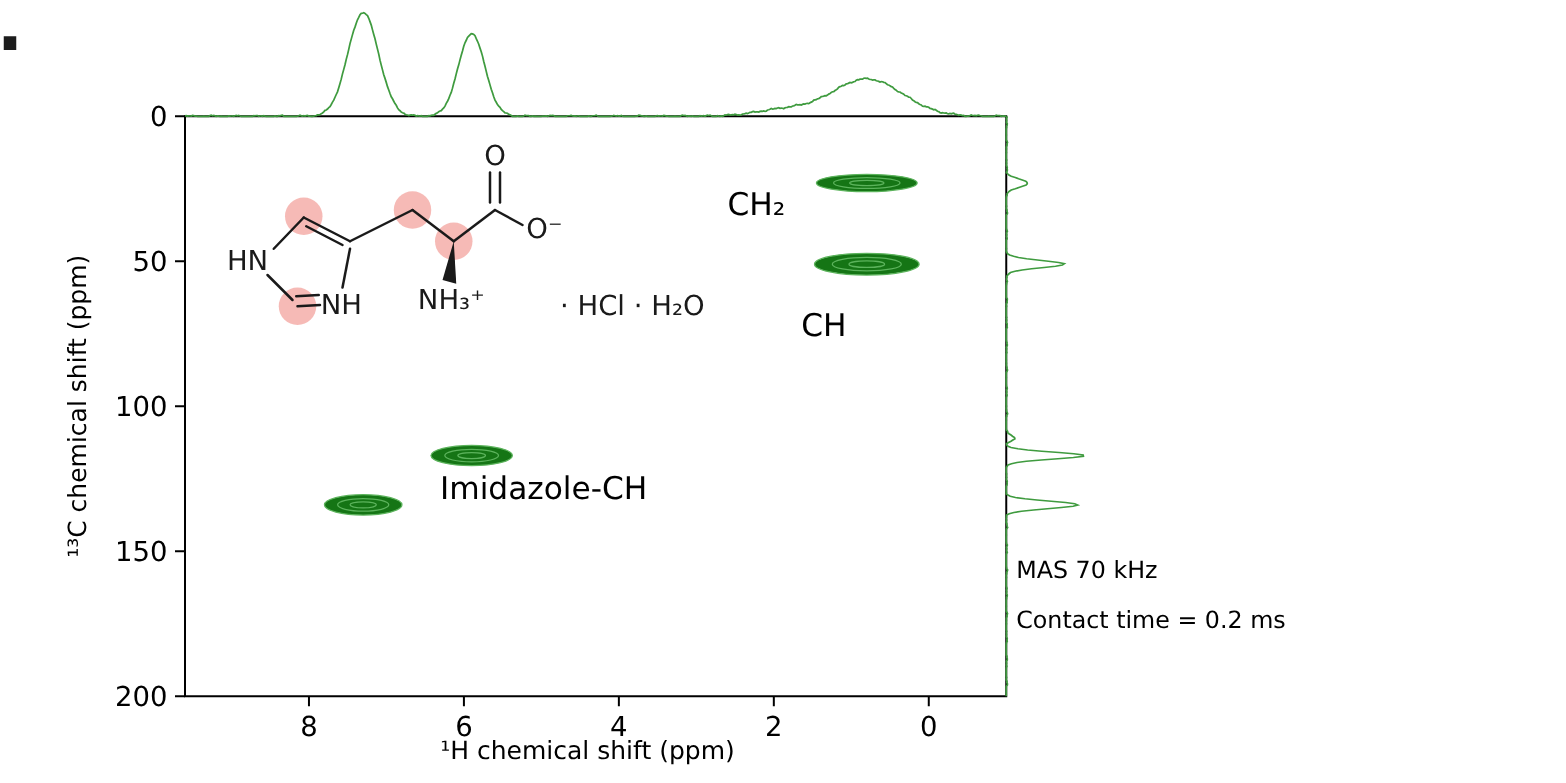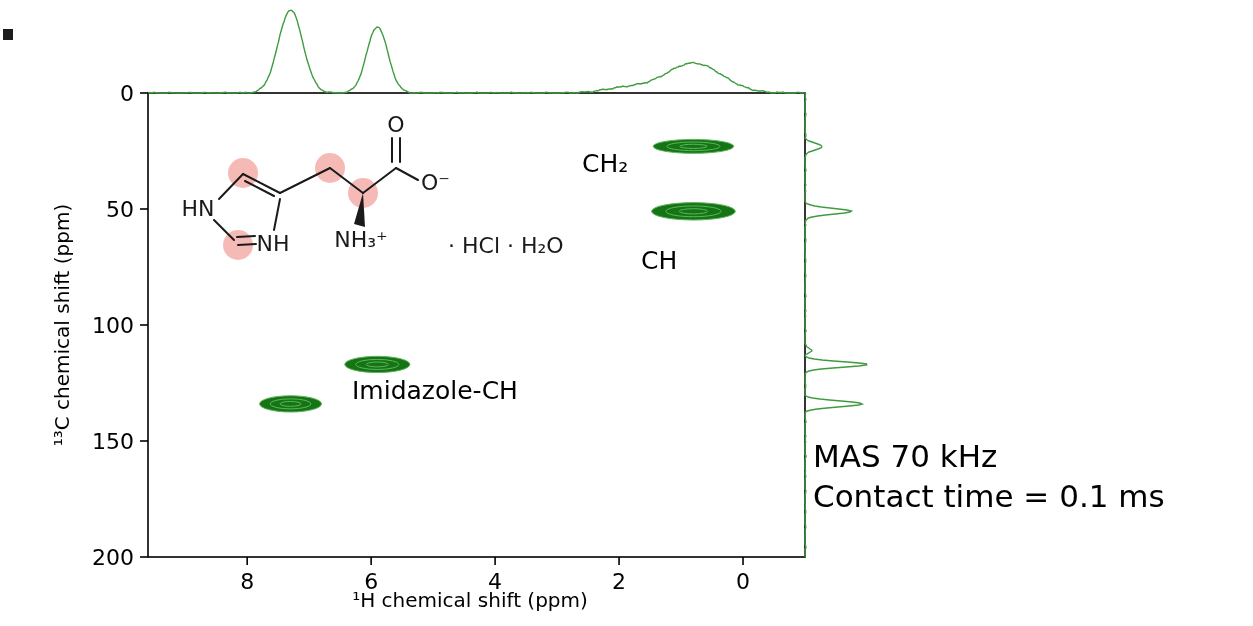--- a/index.html
+++ b/index.html
@@ -13,21 +13,21 @@
   .molecule line{stroke:#1a1a1a;stroke-width:2;stroke-linecap:round;}
   .molecule text{font-size:22px;fill:#1a1a1a;}
   .axis-label{position:absolute;font-size:20px;color:#000;white-space:nowrap;}
   .ylabel{left:62px;top:325px;transform:translate(-50%,-50%) rotate(-90deg);}
   .xlabel{left:470px;top:600px;transform:translate(-50%,-50%);}
   .pk{position:absolute;font-size:25px;color:#000;white-space:nowrap;margin-top:18px;}
   .pk-ch2{left:582px;top:131px;}
   .pk-ch{left:641px;top:228px;}
   .pk-imid{left:352px;top:358px;}
   .salts{position:absolute;left:424px;top:233px;font-size:22px;color:#1a1a1a;white-space:nowrap;margin-left:24px;}
-  .annot{position:absolute;left:813px;top:436px;font-size:31px;line-height:40px;color:#000;white-space:nowrap;}
+  .annot{position:absolute;left:813px;top:436px;font-size:19px;line-height:40px;color:#000;white-space:nowrap;}
   .artifact{position:absolute;left:3px;top:29px;width:10px;height:11px;background:#1c1c1c;}
 </style>
 </head>
 <body>
 
 <div class="artifact"></div>
 
 <svg id="spectrum-svg" width="1253" height="626">
     <g>
       <ellipse cx="693.4339622641509" cy="146.36" rx="40.2877358490566" ry="6.959999999999999" fill="#157515" stroke="#5cb35c" stroke-width="1"></ellipse>
@@ -78,21 +78,21 @@
 <div class="axis-label xlabel">¹H chemical shift (ppm)</div>
 
 <div class="pk pk-ch2">CH₂</div>
 <div class="pk pk-ch">CH</div>
 <div class="pk pk-imid">Imidazole-CH</div>
 
 <div class="salts">· HCl · H₂O</div>
 
 <div class="annot">
   <div>MAS 70 kHz</div>
-  <div>Contact time = 0.1 ms</div>
+  <div>Contact time = 0.2 ms</div>
 </div>
 
 <svg class="molecule" width="330" height="175" viewBox="0 0 330 175">
   <g>
     <circle class="hl" cx="73" cy="69" r="15"></circle>
     <circle class="hl" cx="68" cy="141" r="15"></circle>
     <circle class="hl" cx="160" cy="64" r="15"></circle>
     <circle class="hl" cx="193" cy="89" r="15"></circle>
   </g>
   <g>

